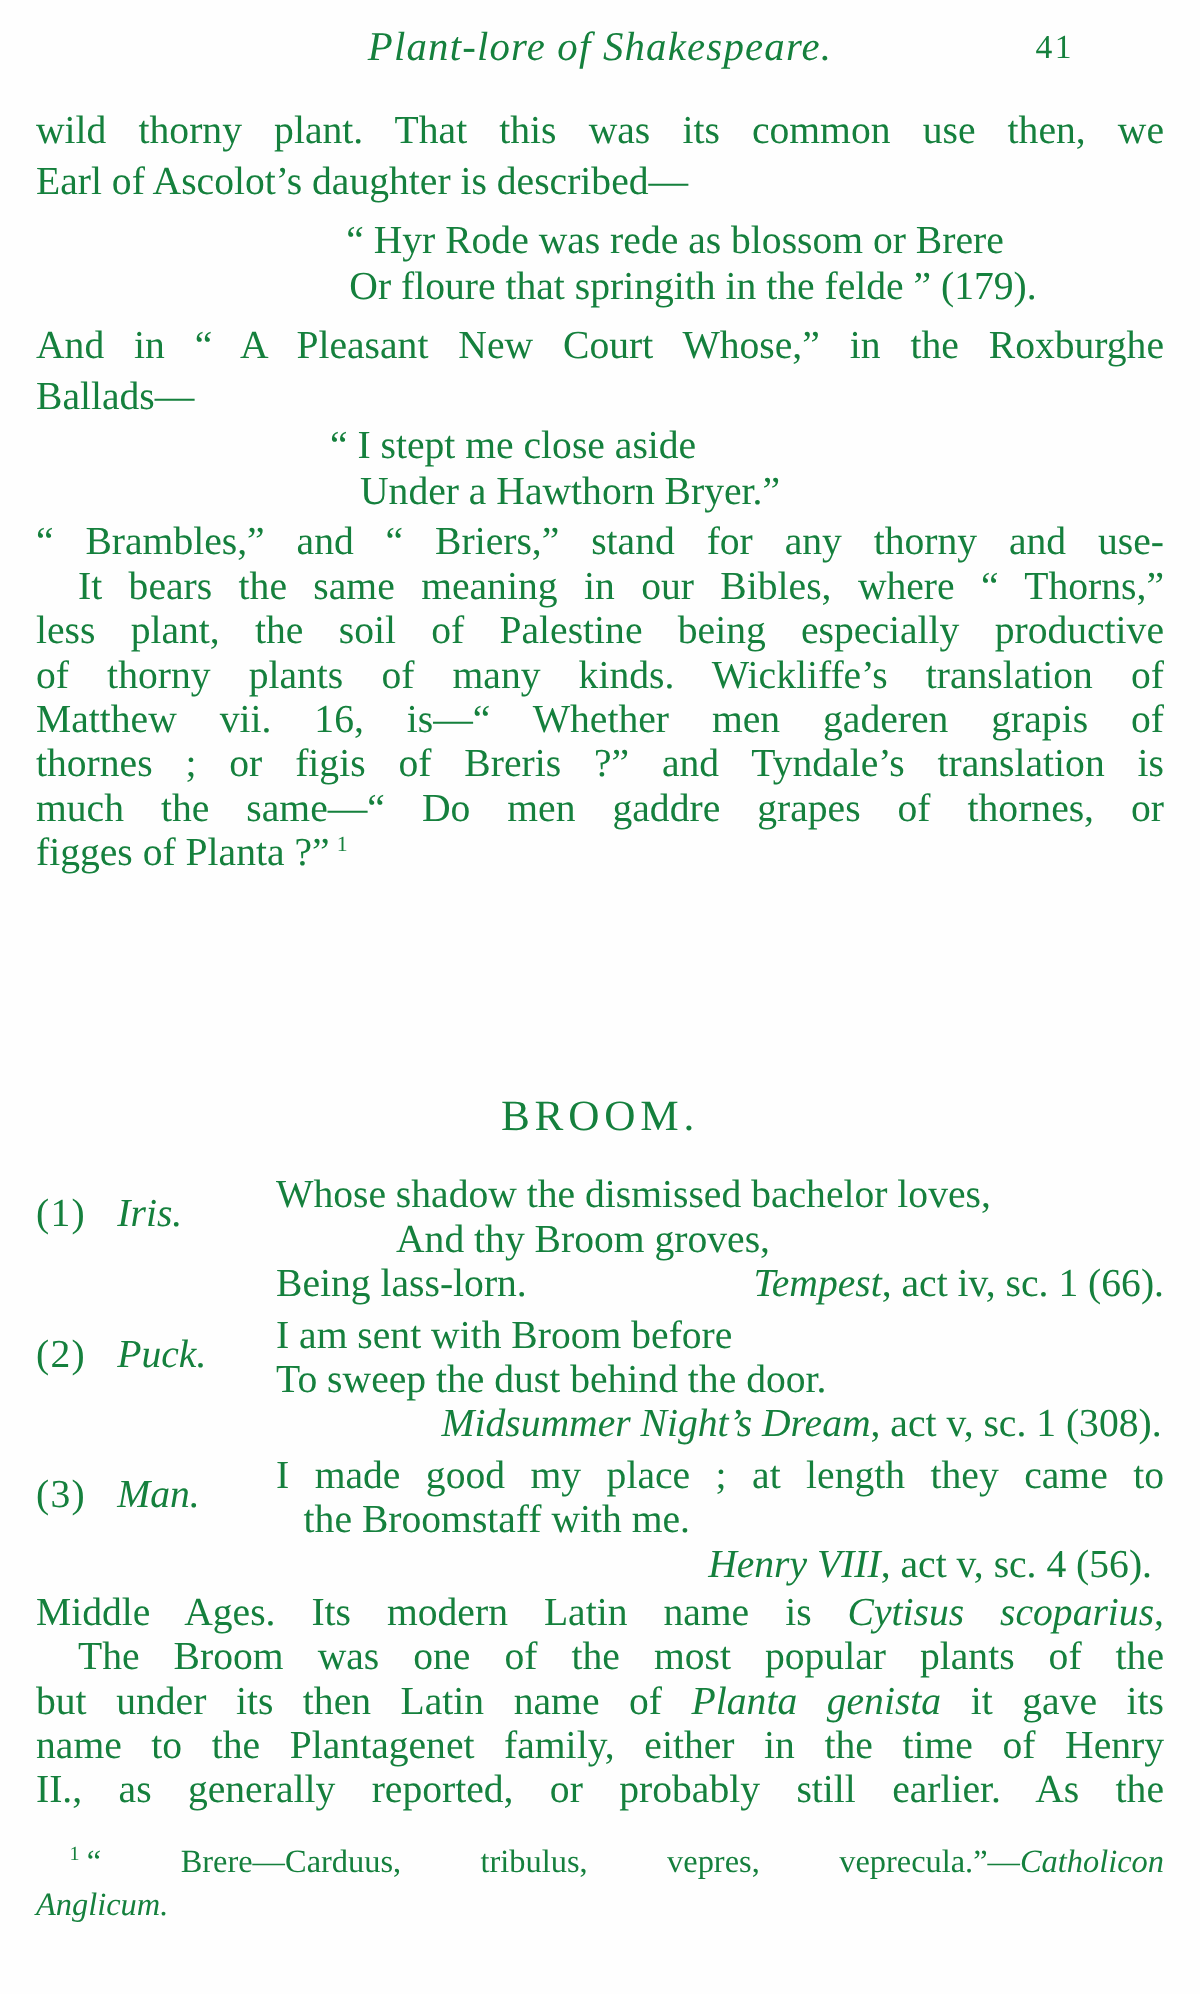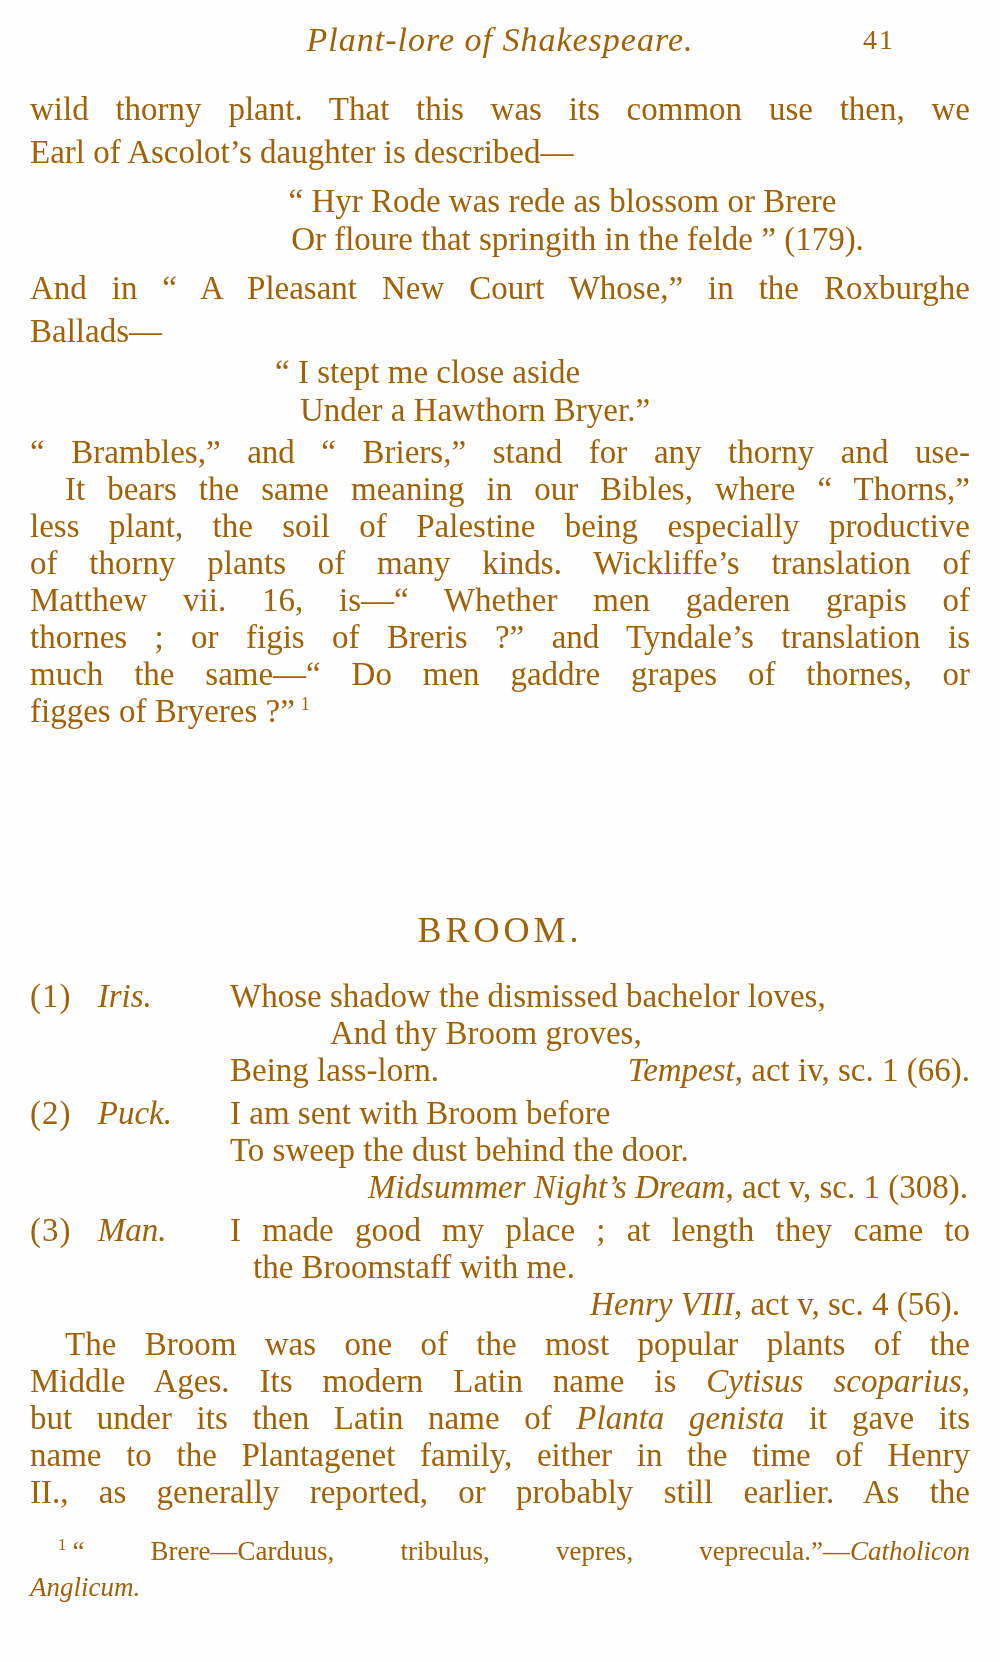--- a/index.html
+++ b/index.html
@@ -2,21 +2,21 @@
 <html><head>
 <meta charset="utf-8">
 <style>
   html, body { margin: 0; padding: 0; background: #e8e8e8; }
   .page {
     position: relative;
     width: 1000px;
     height: 1662px;
     margin: 0 auto;
     background: #fefefe;
-    color: #a16207;
+    color: #15803d;
     font-family: "Liberation Serif", "DejaVu Serif", serif;
     font-size: 33px;
     box-sizing: border-box;
     padding: 18px 30px 0 30px;
     overflow: hidden;
   }
   
   .header { position: relative; height: 44px; line-height: 44px; }
   .running-title {
     display: block;
@@ -55,21 +55,21 @@
     font-size: 36px;
     font-weight: normal;
     text-align: center;
     letter-spacing: 4px;
     line-height: 44px;
   }
   
   .quotes { margin-top: 26px; }
   .quote { position: relative; line-height: 37px; }
   .quote + .quote { margin-top: 6px; }
-  .qlabel { position: absolute; left: 0; top: 0; font-family: Liberation Serif, serif; }
+  .qlabel { position: absolute; left: 0; top: 16px; font-family: Liberation Serif, serif; }
   .qnum { display: inline-block; letter-spacing: 1px; }
   .qspeaker { font-style: italic; margin-left: 18px; }
   .qline { }
   .q-ml200 { margin-left: 200px; }
   .q-ml300 { margin-left: 300px; }
   .q-ml225 { margin-left: 223px; }
   .qjust { text-align: justify; text-align-last: justify; }
   .qrow { display: flex; justify-content: space-between; }
   .qrow .qtext { margin-left: 200px; }
   .qcite { text-align: right; }
@@ -112,21 +112,21 @@
 
   <div class="para p3 mt-p3">
     <div class="line j">“ Brambles,” and “ Briers,” stand for any thorny and use-</div>
     <div class="line j indent">It bears the same meaning in our Bibles, where “ Thorns,”</div>
     <div class="line j">less plant, the soil of Palestine being especially productive</div>
     <div class="line j">of thorny plants of many kinds.  Wickliffe’s translation of</div>
     <div class="line j">Matthew vii. 16, is—“ Whether men gaderen grapis of</div>
     <div class="line j">thornes ; or figis of Breris ?” and Tyndale’s translation is</div>
     <div class="line j">much the same—“ Do men gaddre grapes of thornes, or</div>
     <div class="line">
-      <span>figges of Bryeres ?”</span><sup class="fnref">1</sup>
+      <span>figges of Planta ?”</span><sup class="fnref">1</sup>
     </div>
   </div>
 
   <h2 class="section-heading">BROOM.</h2>
 
   <div class="quotes">
 
     <div class="quote">
       <span class="qlabel">
         <span class="qnum">(1)</span>
@@ -156,24 +156,24 @@
         <span class="qspeaker">Man.</span>
       </span>
       <div class="qline q-ml200 qjust">I made good my place ; at length they came to</div>
       <div class="qline q-ml225">the Broomstaff with me.</div>
       <div class="qcite-line q3"><i>Henry VIII</i><span>, act v, sc. 4 (56).</span></div>
     </div>
 
   </div>
 
   <div class="para p4" style="margin-top:3px;">
-    <div class="line j indent">The Broom was one of the most popular plants of the</div>
     <div class="line j">
       <span>Middle Ages.  Its modern Latin name is </span><i>Cytisus scoparius</i><span>,</span>
     </div>
+    <div class="line j indent">The Broom was one of the most popular plants of the</div>
     <div class="line j">
       <span>but under its then Latin name of </span><i>Planta genista</i><span> it gave its</span>
     </div>
     <div class="line j">name to the Plantagenet family, either in the time of Henry</div>
     <div class="line j">II., as generally reported, or probably still earlier.  As the</div>
   </div>
 
   <div class="footnote">
     <div class="fline1">
       <sup class="fmarker">1</sup><span>“ Brere—Carduus, tribulus, vepres, veprecula.”—</span><i>Catholicon</i>

